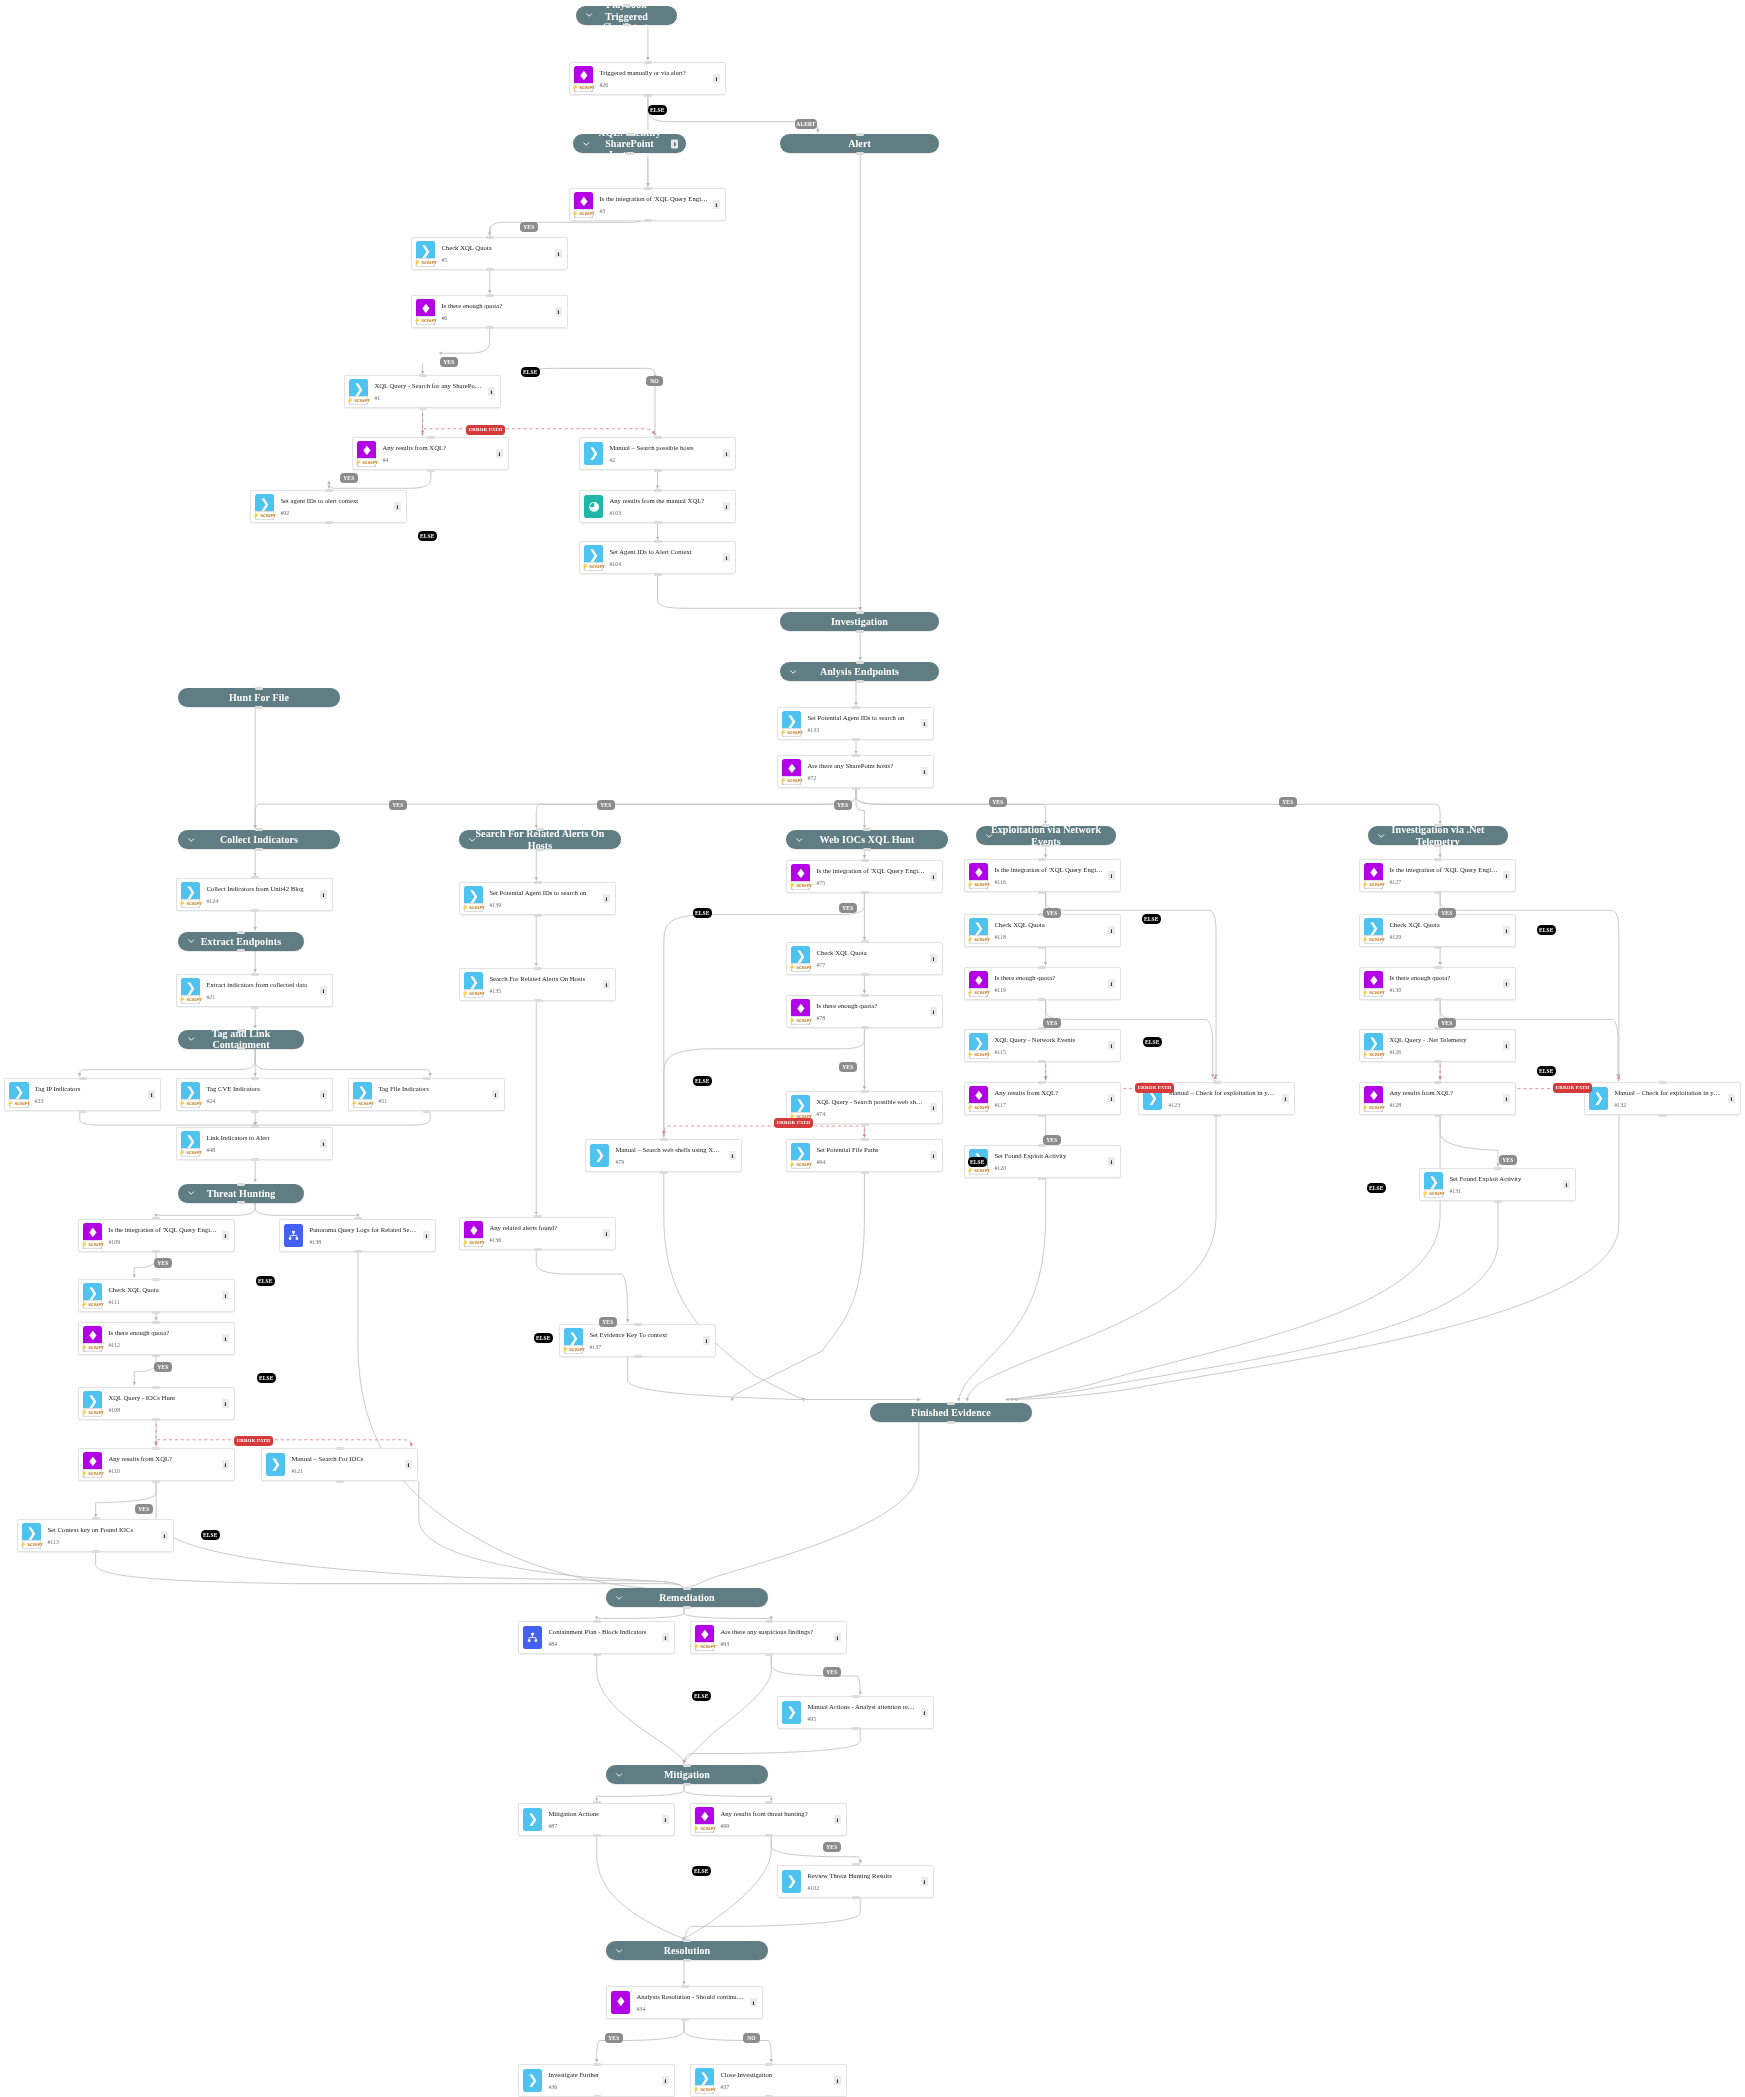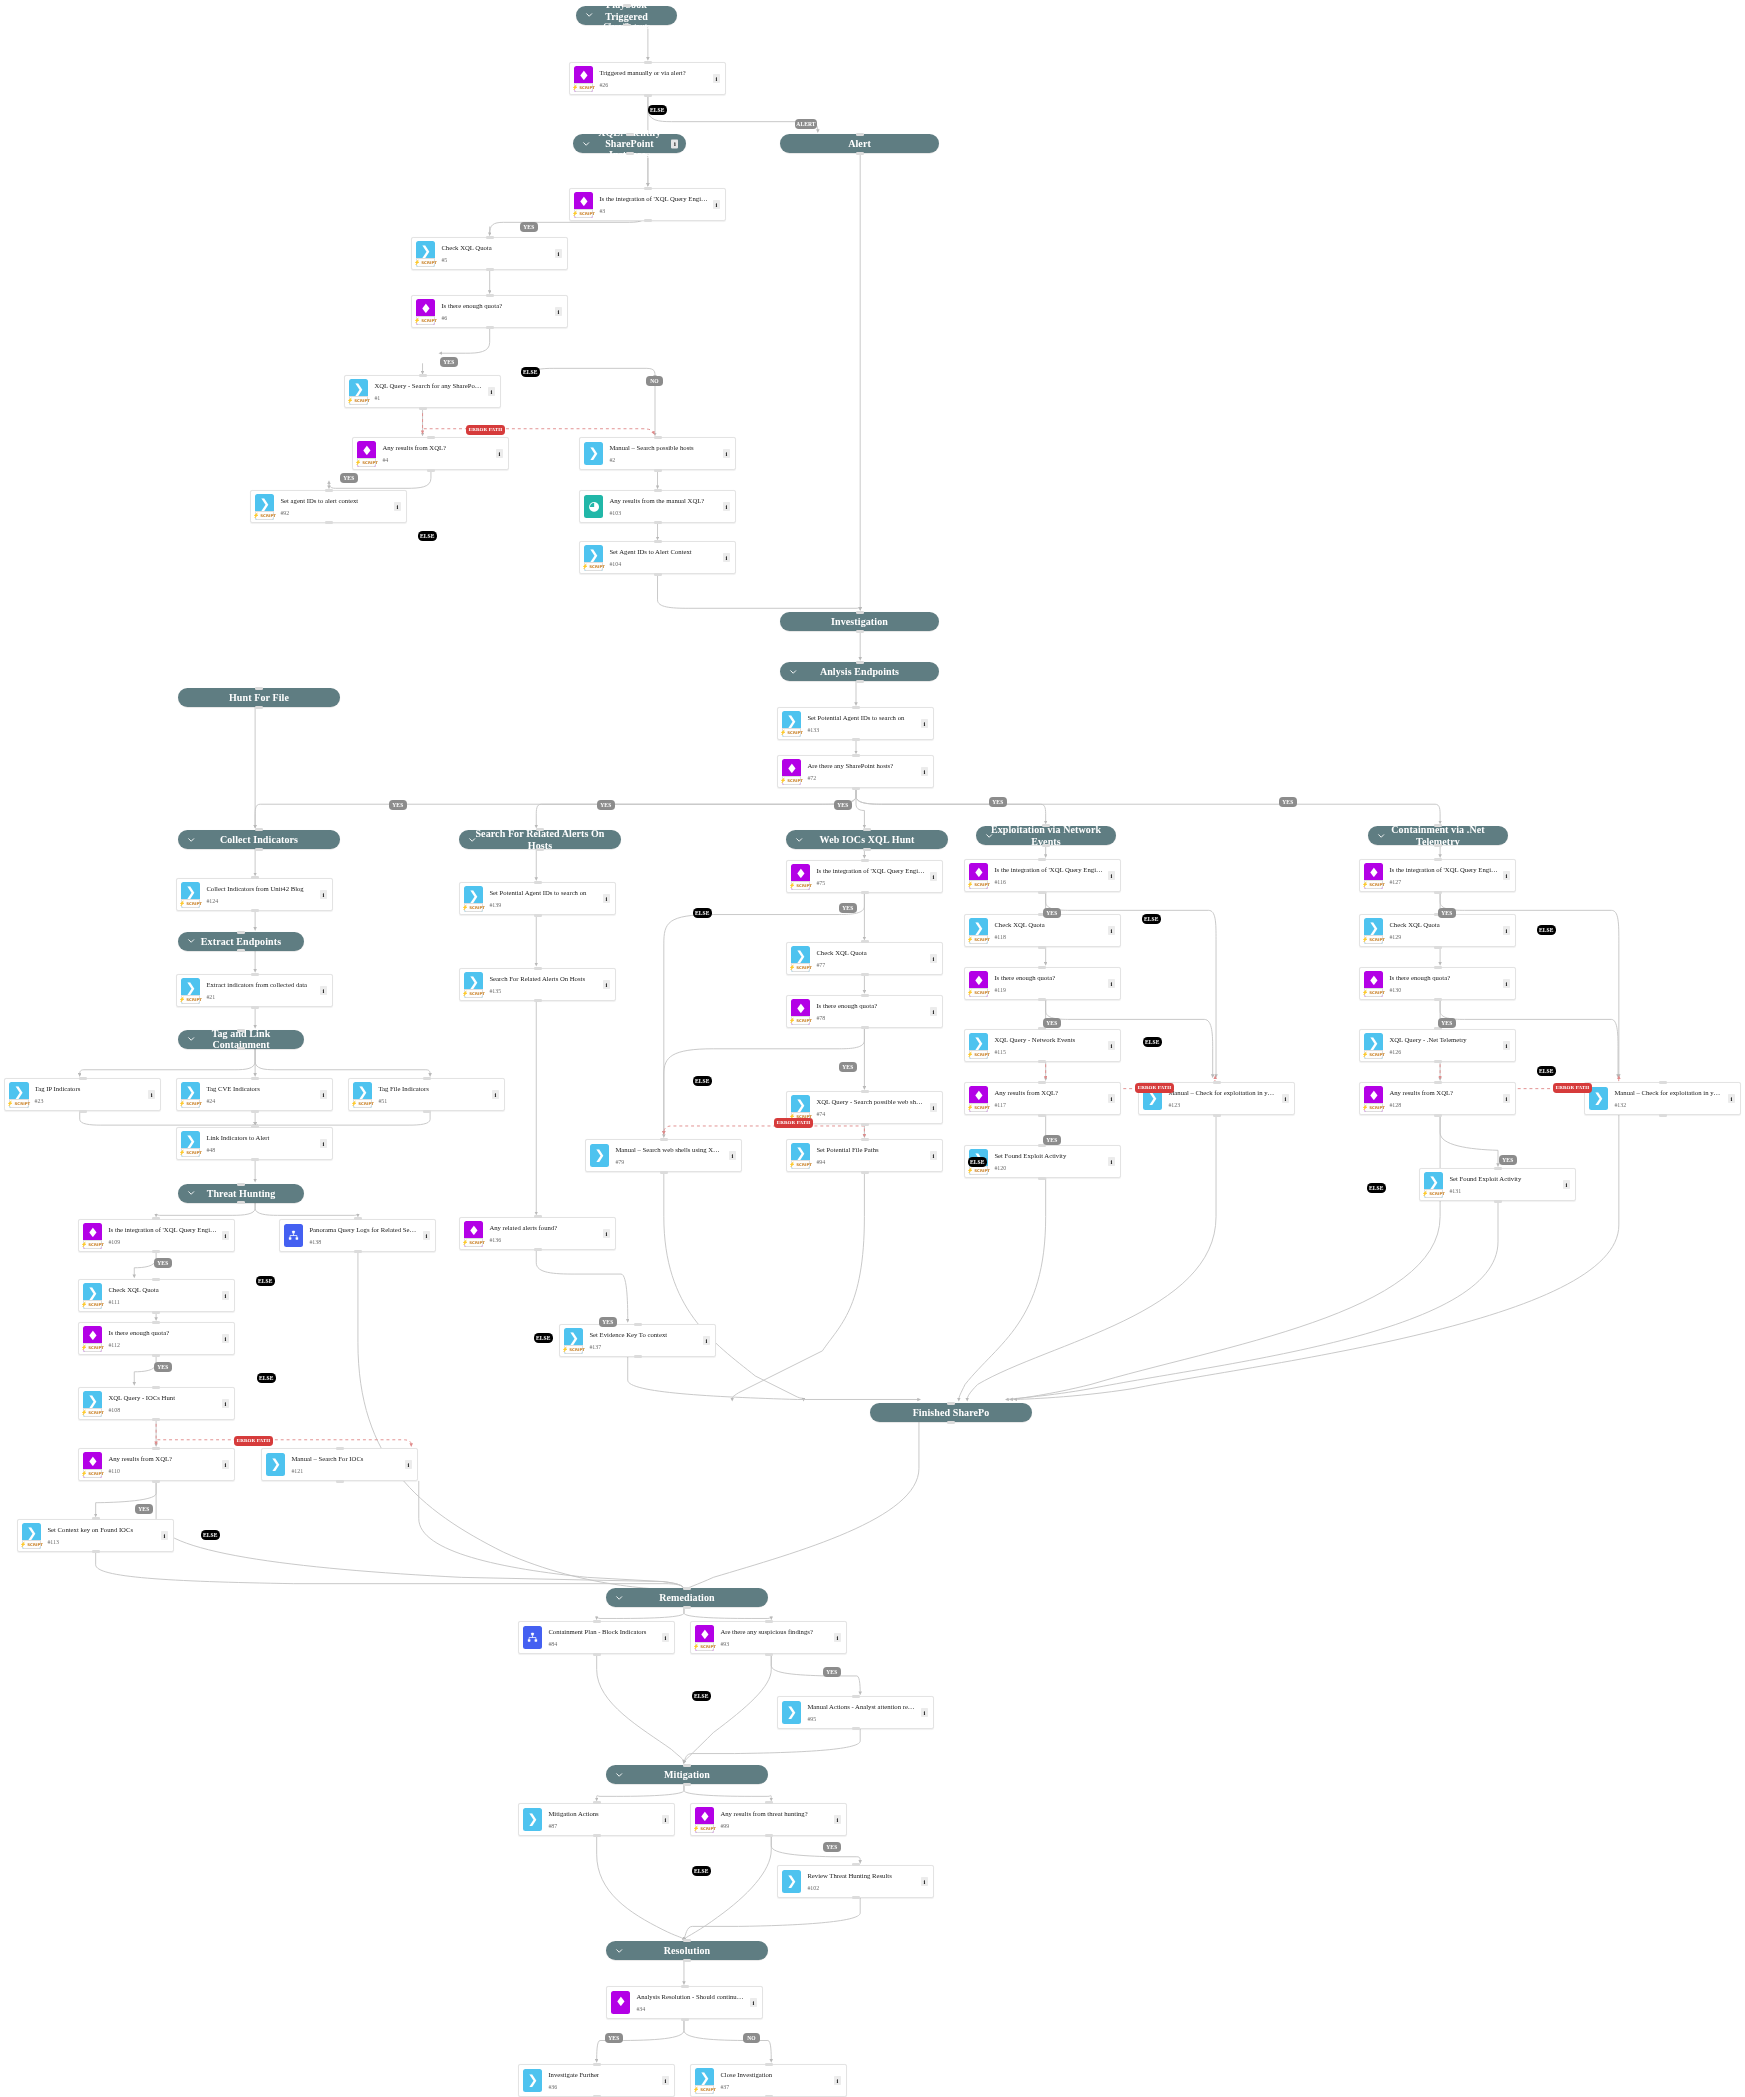--- a/index.html
+++ b/index.html
@@ -312,21 +312,21 @@
     </div>
     <div class="port" style="left: 1042px; top: 824px;"></div>
     <div class="port" style="left: 1042px; top: 844px;"></div>
     <div class="sec" id="s-exploit-dotnet" style="left: 1368px; top: 826px; width: 140px; height: 19.3px;">
       <span class="chev">
         <svg width="8.4" height="8.4" viewBox="0 0 20 20" aria-hidden="true">
           <path d="M4 7 L10 13 L16 7" fill="none" stroke="#ffffff" stroke-width="2.2" stroke-linecap="round" stroke-linejoin="round"></path>
         </svg>
       </span>
       <div>
-        <div class="sec-title">Containment via .Net Telemetry</div>
+        <div class="sec-title">Investigation via .Net Telemetry</div>
       </div>
     </div>
     <div class="port" style="left: 1434px; top: 824px;"></div>
     <div class="port" style="left: 1434px; top: 844px;"></div>
     <div class="sec" id="s-extract-indicators" style="left: 178px; top: 932px; width: 126px; height: 18.5px;">
       <span class="chev">
         <svg width="8.4" height="8.4" viewBox="0 0 20 20" aria-hidden="true">
           <path d="M4 7 L10 13 L16 7" fill="none" stroke="#ffffff" stroke-width="2.2" stroke-linecap="round" stroke-linejoin="round"></path>
         </svg>
       </span>
@@ -355,21 +355,21 @@
         </svg>
       </span>
       <div>
         <div class="sec-title">Threat Hunting</div>
       </div>
     </div>
     <div class="port" style="left: 237px; top: 1183px;"></div>
     <div class="port" style="left: 237px; top: 1201px;"></div>
     <div class="sec" id="s-finished-analysis" style="left: 870px; top: 1403px; width: 162px; height: 19.3px;">
       <div>
-        <div class="sec-title">Finished SharePo</div>
+        <div class="sec-title">Finished Evidence</div>
       </div>
     </div>
     <div class="port" style="left: 947px; top: 1402px;"></div>
     <div class="port" style="left: 947px; top: 1421px;"></div>
     <div class="sec" id="s-remediation" style="left: 606px; top: 1588px; width: 162px; height: 19.3px;">
       <span class="chev">
         <svg width="8.4" height="8.4" viewBox="0 0 20 20" aria-hidden="true">
           <path d="M4 7 L10 13 L16 7" fill="none" stroke="#ffffff" stroke-width="2.2" stroke-linecap="round" stroke-linejoin="round"></path>
         </svg>
       </span>

